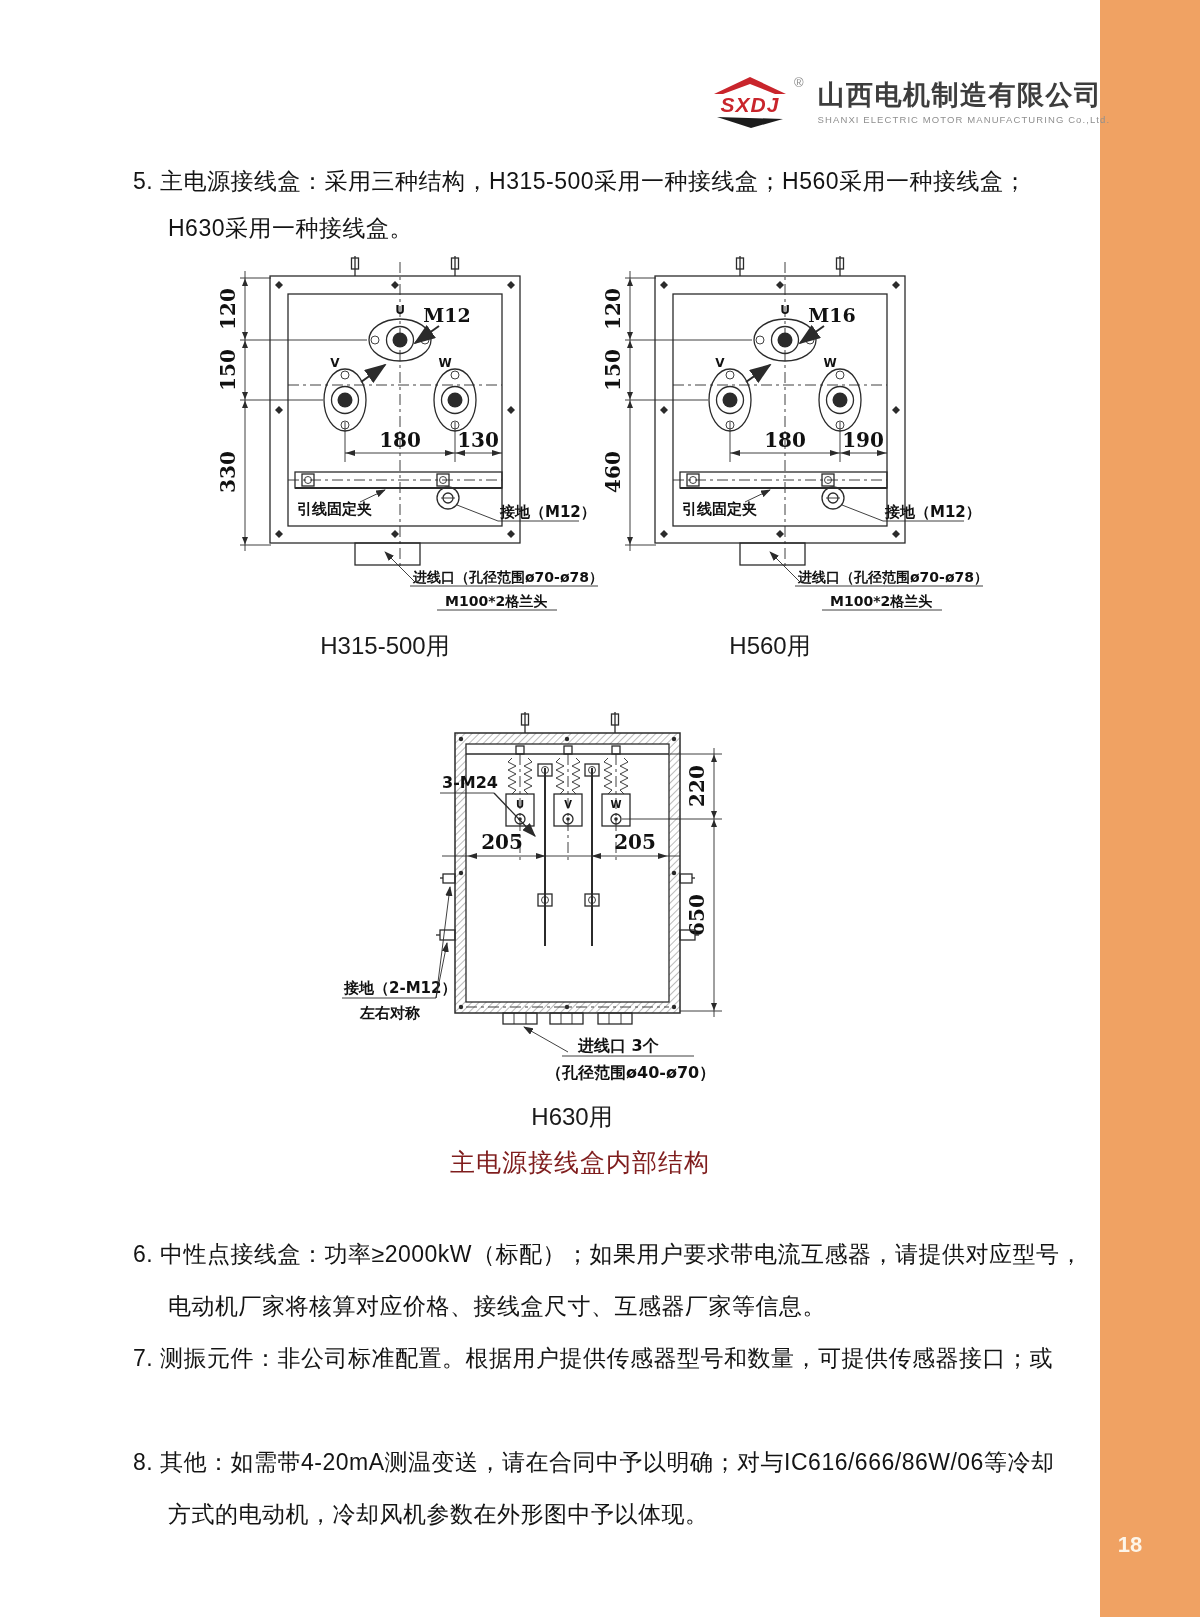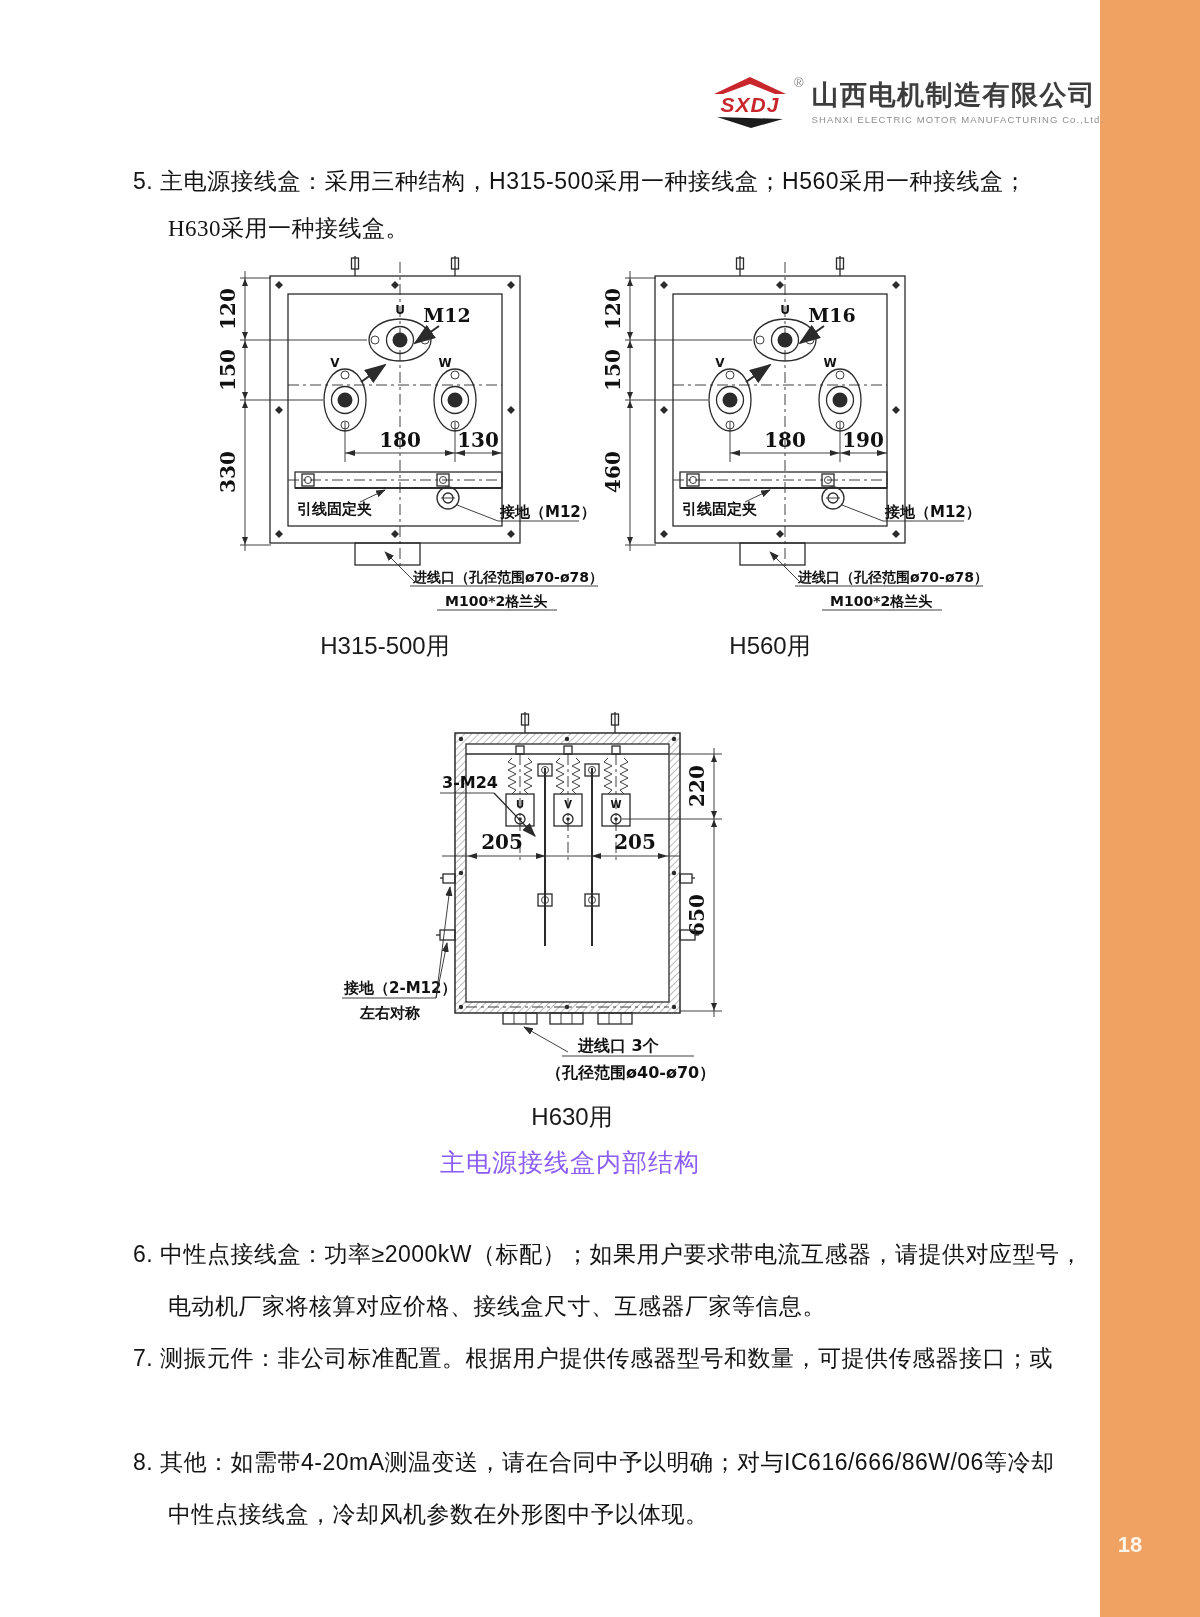--- a/index.html
+++ b/index.html
@@ -16,38 +16,38 @@
   }
   .page-number {
     position:absolute; top:1532px; right:40px; width:60px;
     text-align:center; color:#fdf5e9; font-size:22px; font-weight:bold;
     font-family:"Liberation Sans",sans-serif;
   }
   
   .header { position:absolute; left:710px; top:76px; display:flex; align-items:flex-start; }
   .logo-mark { width:80px; height:52px; }
   .reg-mark { font-size:13px; color:#8a8a8a; margin:0 4px 0 4px; line-height:1; }
-  .company { margin-left:4px; margin-top:6px; }
+  .company { margin-left:10px; margin-top:6px; }
   .company-cn {
     font-size:27px; font-weight:bold; color:#3d3d3d; letter-spacing:1.5px;
     line-height:1.0; white-space:nowrap;
   }
   .company-en {
     font-size:9.5px; color:#8f8f8f; letter-spacing:1.1px; margin-top:5px;
     white-space:nowrap; font-weight:normal;
   }
   
   .note-line {
     position:absolute; font-size:23px; color:#141414; white-space:nowrap;
     letter-spacing:0.5px;
   }
   
   .footer-caption {
-    position:absolute; left:430px; top:1146px; width:280px; text-align:center;
-    font-size:25px; color:#8b5cf6; letter-spacing:1px;
+    position:absolute; left:430px; top:1146px; width:280px; text-align:right;
+    font-size:25px; color:#7f1d1d; letter-spacing:1px;
   }
   
   svg.diag { position:absolute; }
   .ln   { stroke:#2b2b2b; stroke-width:1.3; fill:none; }
   .ln2  { stroke:#2b2b2b; stroke-width:2;   fill:none; }
   .thin { stroke:#2b2b2b; stroke-width:0.9; fill:none; }
   .dash { stroke:#2b2b2b; stroke-width:0.9; fill:none; stroke-dasharray:11 4 3 4; }
   .fillk{ fill:#2b2b2b; stroke:none; }
   text.cad {
     font-family:"DejaVu Serif","Liberation Serif",serif;
@@ -76,21 +76,21 @@
       <path d="M7,41 L73,43 L41,52 Z" fill="#1c1c1c" stroke="none"></path>
     </svg>
     <span class="reg-mark">®</span>
     <div class="company">
       <div class="company-cn">山西电机制造有限公司</div>
       <div class="company-en">SHANXI ELECTRIC MOTOR MANUFACTURING Co.,Ltd.</div>
     </div>
   </div>
 
   <div class="note-line" style="left:133px; top:166px;">5. 主电源接线盒：采用三种结构，H315-500采用一种接线盒；H560采用一种接线盒；</div>
-  <div class="note-line" style="left:168px; top:213px;font-family:Liberation Serif, serif;">H630采用一种接线盒。</div>
+  <div class="note-line" style="left:168px; top:213px;">H630采用一种接线盒。</div>
 
   <svg class="diag" style="left:205px; top:250px;" width="400" height="420" viewBox="0 0 400 420">
     <defs>
       <marker id="arA" markerWidth="11" markerHeight="8" refX="10" refY="4" orient="auto">
         <path d="M0,0 L11,4 L0,8 Z" fill="#2b2b2b"></path>
       </marker>
     </defs>
 
     <line class="thin" x1="35" y1="28" x2="66" y2="28"></line>
     <line class="thin" x1="35" y1="90" x2="162" y2="90"></line>
@@ -447,15 +447,15 @@
 
     <text class="cap" font-size="24" text-anchor="middle" x="242" y="427">H630用</text>
   </svg>
 
   <div class="footer-caption">主电源接线盒内部结构</div>
 
   <div class="note-line" style="left:133px; top:1239px;">6. 中性点接线盒：功率≥2000kW（标配）；如果用户要求带电流互感器，请提供对应型号，</div>
   <div class="note-line" style="left:168px; top:1291px;">电动机厂家将核算对应价格、接线盒尺寸、互感器厂家等信息。</div>
   <div class="note-line" style="left:133px; top:1343px;">7. 测振元件：非公司标准配置。根据用户提供传感器型号和数量，可提供传感器接口；或</div>
   <div class="note-line" style="left:133px; top:1447px;">8. 其他：如需带4-20mA测温变送，请在合同中予以明确；对与IC616/666/86W/06等冷却</div>
-  <div class="note-line" style="left:168px; top:1499px;">中性点接线盒，冷却风机参数在外形图中予以体现。</div>
+  <div class="note-line" style="left:168px; top:1499px;">方式的电动机，冷却风机参数在外形图中予以体现。</div>
 
 </div>
 
 </body></html>

